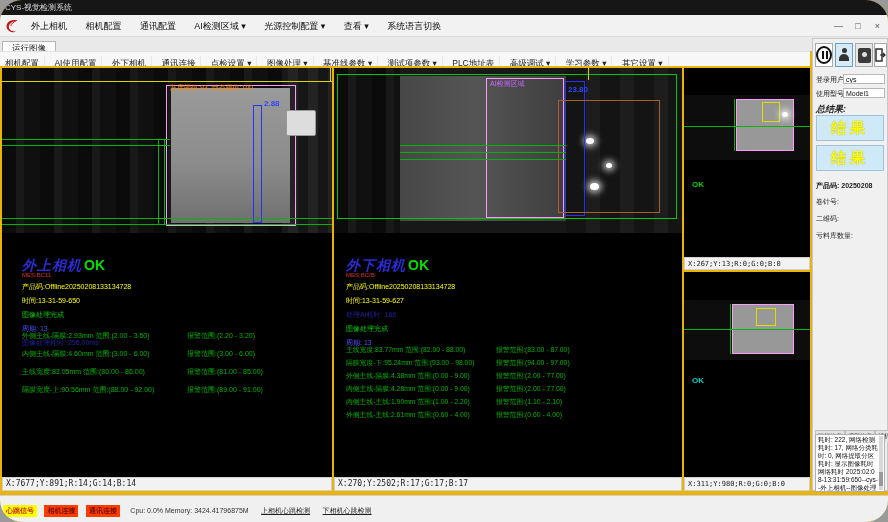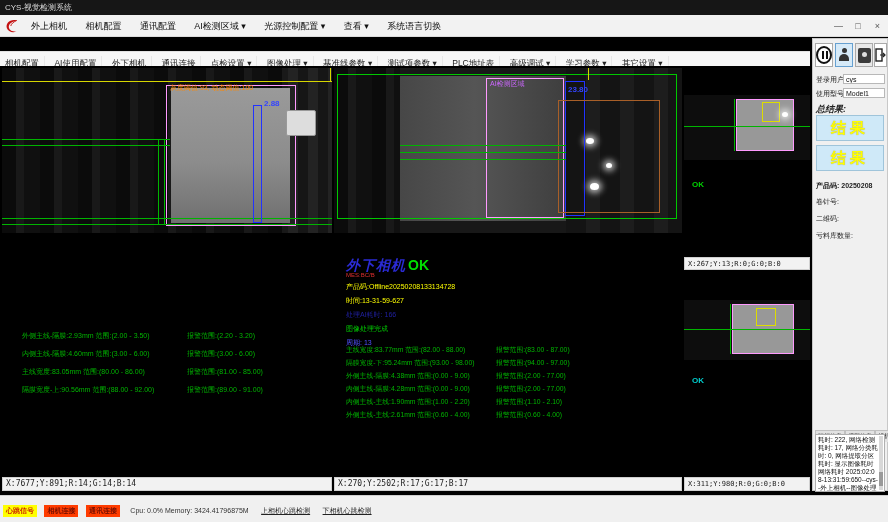--- a/index.html
+++ b/index.html
@@ -1,17 +1,17 @@
 <!DOCTYPE html>
 <html><head>
 <meta charset="utf-8">
 <style>
   html,body{margin:0;padding:0;background:#9a9a9a;}
-  #app{position:relative;width:888px;height:522px;background:#000000;
-       font-family:"Liberation Sans",sans-serif;overflow:hidden;}
+  #app{position:relative;width:888px;height:522px;background:#eab308;
+       font-family:"Liberation Sans",sans-serif;overflow:hidden;border-radius:22px;}
   
   .titlebar{position:absolute;left:0;top:0;width:888px;height:15px;background:#161616;
             color:#dcdcdc;font-size:8px;line-height:15px;padding-left:5px;box-sizing:border-box;}
   .menubar{position:absolute;left:0;top:15px;width:888px;height:22px;background:#f2f2f2;
            border-bottom:1px solid #dcdcdc;box-sizing:border-box;}
   .logo{position:absolute;left:4px;top:3px;width:16px;height:16px;}
   .menu-items{position:absolute;left:24px;top:0;height:22px;}
   .menu-item{display:inline-block;padding:0 7px;font-size:9px;line-height:22px;color:#111;cursor:default;}
   .win-controls{position:absolute;right:3px;top:0;height:22px;}
   .win-btn{display:inline-block;width:15px;text-align:center;font-size:9px;line-height:22px;color:#555;}
@@ -102,20 +102,23 @@
       <span class="menu-item">查看 ▾</span>
       <span class="menu-item">系统语言切换</span>
     </div>
     <div class="win-controls">
       <span class="win-btn">—</span>
       <span class="win-btn">□</span>
       <span class="win-btn">×</span>
     </div>
   </div>
 
+  <div class="tabrow">
+    <span class="tab-active">运行图像</span>
+  </div>
 
   <div class="toolbar">
     <span class="tool-item">相机配置</span>
     <span class="tool-item">AI使用配置</span>
     <span class="tool-item">外下相机</span>
     <span class="tool-item">通讯连接</span>
     <span class="tool-item">点检设置 ▾</span>
     <span class="tool-item">图像处理 ▾</span>
     <span class="tool-item">基准线参数 ▾</span>
     <span class="tool-item">测试项参数 ▾</span>
@@ -136,20 +139,31 @@
     <div class="hline g" style="left:0;top:71px;width:168px;"></div>
     <div class="hline g" style="left:0;top:77px;width:168px;"></div>
     <div class="hline g" style="left:0;top:150px;width:330px;"></div>
     <div class="hline g" style="left:0;top:156px;width:330px;"></div>
     <div class="vline g" style="left:156px;top:71px;height:86px;"></div>
     <div class="vline g" style="left:162px;top:71px;height:86px;"></div>
     <div class="roi" style="left:251px;top:37px;width:9px;height:118px;border:1px solid #2233ff;"></div>
     <div class="ovl" style="left:262px;top:31px;font-size:8px;font-weight:bold;color:#3344ff;">2.88</div>
     <div class="ovl" style="left:168px;top:15px;font-size:7px;color:#ff8800;">灰度阈值:93, 动态阈值:100</div>
 
+    <div style="position:absolute;left:20px;top:188px;width:305px;">
+      <div>
+        <span class="res-title">外上相机</span><span class="res-ok">OK</span>
+      </div>
+      <div class="res-mes">MES:BC11</div>
+      <div class="res-line c-yellow">产品码:Offline20250208133134728</div>
+      <div class="res-line c-yellow">时间:13-31-59-650</div>
+      <div class="res-line c-green">图像处理完成</div>
+      <div class="res-line c-blue">周期: 13</div>
+      <div class="res-line c-navy">图像处理耗时: 256.00ms</div>
+    </div>
     <div class="mrow" style="left:20px;top:263px;width:305px;">
       <span class="meas" style="width:165px;">外侧主线-隔膜:2.93mm 范围:(2.00 - 3.50)</span>
       <span>报警范围:(2.20 - 3.20)</span>
     </div>
     <div class="mrow" style="left:20px;top:281px;width:305px;">
       <span class="meas" style="width:165px;">内侧主线-隔膜:4.60mm 范围:(3.00 - 6.00)</span>
       <span>报警范围:(3.00 - 6.00)</span>
     </div>
     <div class="mrow" style="left:20px;top:299px;width:305px;">
       <span class="meas" style="width:165px;">主线宽度:83.05mm 范围:(80.00 - 86.00)</span>

